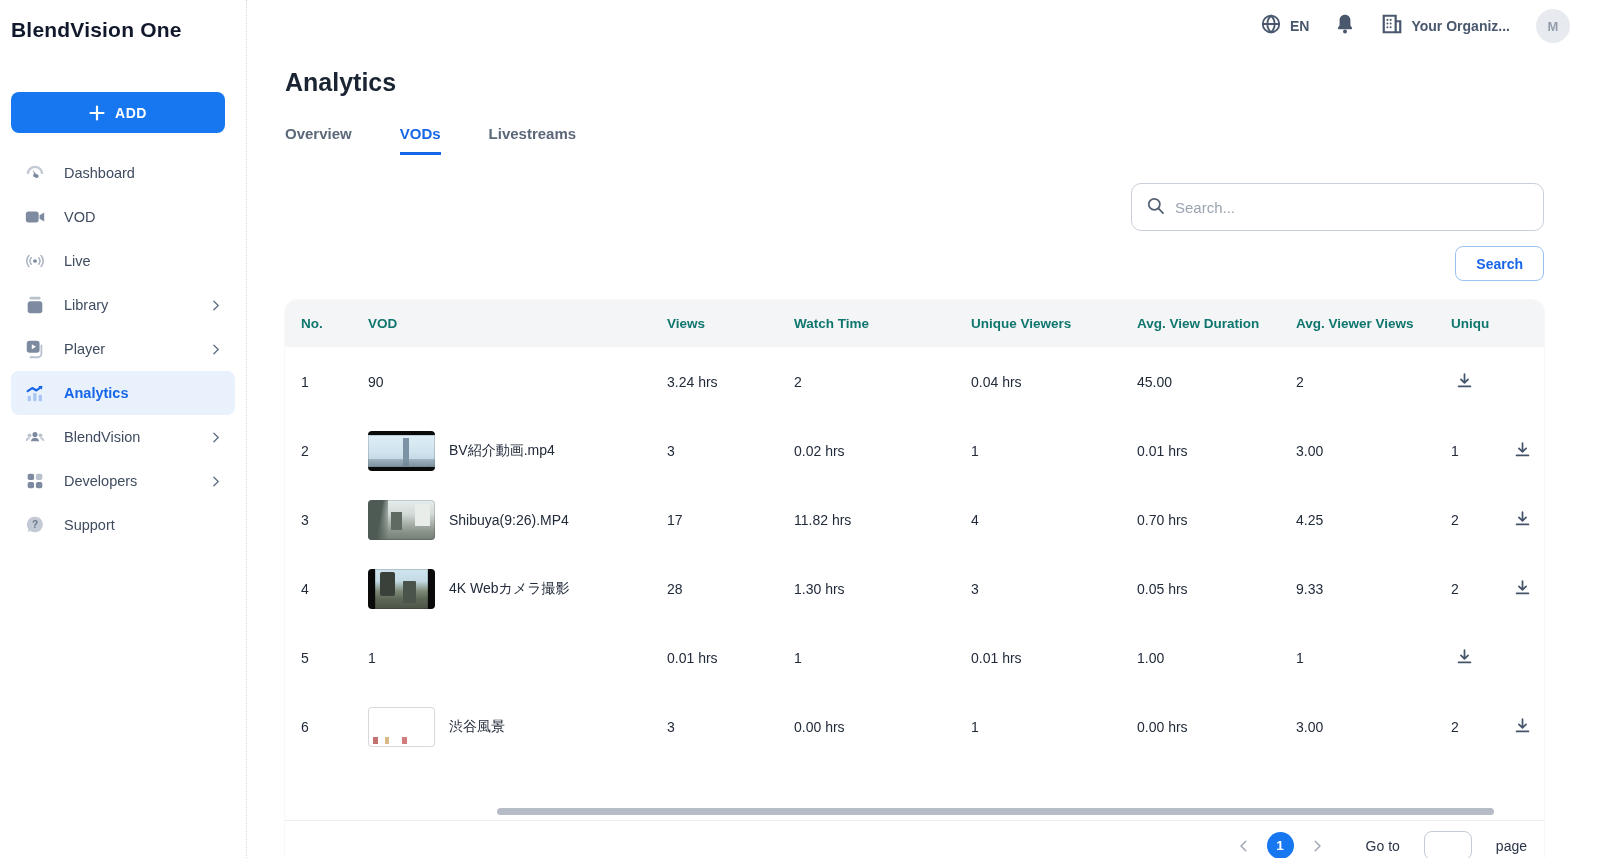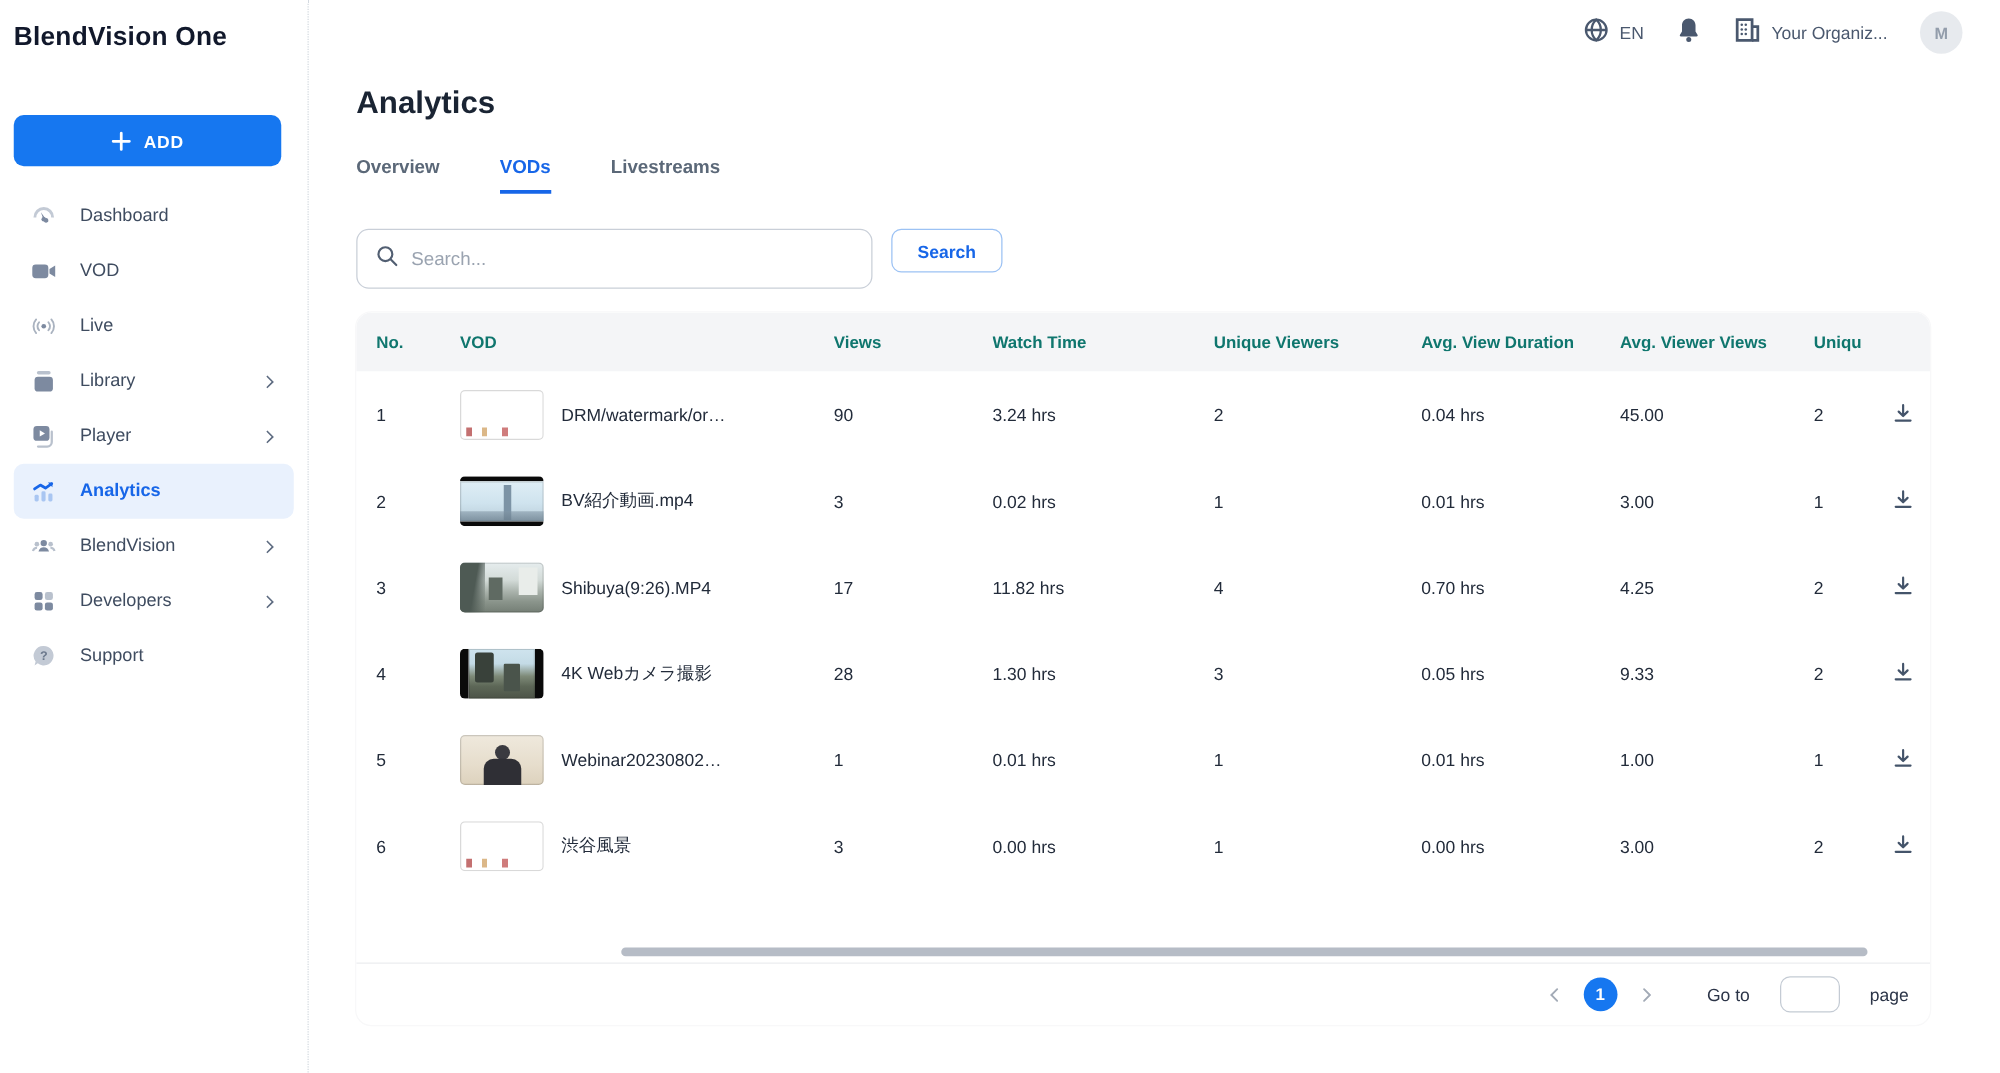--- a/index.html
+++ b/index.html
@@ -26,34 +26,34 @@
   .nav-item.active .label { color:#1766e8; font-weight:700; }
   .legal { margin-top:66px; padding:0 0 0 1px; }
   .legal-heading { font-size:12px; font-weight:700; letter-spacing:.8px; color:#8b95a5; }
   .legal-link { display:block; margin-top:16px; font-size:13px; color:#5f6b7d; cursor:pointer; }
   .copyright { margin-top:30px; font-size:12px; line-height:1.35; color:#9aa3b0; width:205px; }
 
   
   .topbar { position:absolute; top:8px; right:30px; height:36px; display:flex;
     align-items:center; gap:26px; }
   .topbar .hitem { display:flex; align-items:center; gap:8px; cursor:pointer; color:#4a586e; }
-  .topbar .htext { font-size:14px; font-weight:400; color:#4a586e; }
+  .topbar .htext { font-size:14px; font-weight:700; color:#4a586e; }
   .avatar { width:34px; height:34px; border-radius:50%; background:#e7eaee;
     display:flex; align-items:center; justify-content:center; font-size:13px;
     font-weight:700; color:#939dab; cursor:pointer; }
 
   
   .main { position:absolute; left:285px; top:0; width:1259px; }
   .page-title { margin-top:68px; font-size:25px; font-weight:700; color:#1a2433; }
   .tabs { margin-top:28px; display:flex; gap:48px; }
   .tab { font-size:15px; font-weight:700; color:#5b6878; padding-bottom:10px; cursor:pointer;
     border-bottom:3px solid transparent; }
   .tab.active { color:#1766e8; border-bottom-color:#1766e8; }
 
-  .search-row { margin-top:28px; display:flex; align-items:flex-start; gap:15px; }
+  .search-row { margin-top:28px; display:flex; align-items:flex-end; gap:15px;flex-direction:column; }
   .search-box { width:413px; height:48px; border:1px solid #c9cfd8; border-radius:10px;
     display:flex; align-items:center; padding:0 14px; gap:10px; background:#fff; }
   .search-box input { border:none; outline:none; flex:1; font-size:15px; color:#2b3447;
     font-family:"Liberation Sans","DejaVu Sans",sans-serif; background:transparent; }
   .search-box input::placeholder { color:#9aa3b0; }
   .search-btn { height:35px; padding:0 20px; background:#fff; border:1px solid #9cc2f4;
     border-radius:8px; color:#1766e8; font-size:14px; font-weight:700; cursor:pointer; }
 
   
   .card { position:relative; margin-top:19px; width:1259px; height:570px; background:#fff;
@@ -307,24 +307,20 @@
         <div class="th">Watch Time</div>
         <div class="th">Unique Viewers</div>
         <div class="th">Avg. View Duration</div>
         <div class="th">Avg. Viewer Views</div>
         <div class="th">Uniqu</div>
         <div></div>
       </div>
     <div id="tbody">
         <div class="tgrid trow">
           <div class="td">1</div>
-          <div class="vod-cell">
-            <div class="thumb thumb--city-dusk"></div>
-            <div class="vod-title">DRM/watermark/or…</div>
-          </div>
           <div class="td">90</div>
           <div class="td">3.24 hrs</div>
           <div class="td">2</div>
           <div class="td">0.04 hrs</div>
           <div class="td">45.00</div>
           <div class="td">2</div>
           <button class="dl-btn">
             <span><svg width="19" height="19" viewBox="0 0 24 24" fill="none" stroke="currentColor" stroke-width="2.2" stroke-linecap="round" stroke-linejoin="round">
                 <path d="M12 4v10M7.5 10.5 12 15l4.5-4.5M4.5 19.5h15"></path>
               </svg></span>
@@ -379,24 +375,20 @@
           <div class="td">9.33</div>
           <div class="td">2</div>
           <button class="dl-btn">
             <span><svg width="19" height="19" viewBox="0 0 24 24" fill="none" stroke="currentColor" stroke-width="2.2" stroke-linecap="round" stroke-linejoin="round">
                 <path d="M12 4v10M7.5 10.5 12 15l4.5-4.5M4.5 19.5h15"></path>
               </svg></span>
           </button>
         </div>
         <div class="tgrid trow">
           <div class="td">5</div>
-          <div class="vod-cell">
-            <div class="thumb thumb--webinar"></div>
-            <div class="vod-title">Webinar20230802…</div>
-          </div>
           <div class="td">1</div>
           <div class="td">0.01 hrs</div>
           <div class="td">1</div>
           <div class="td">0.01 hrs</div>
           <div class="td">1.00</div>
           <div class="td">1</div>
           <button class="dl-btn">
             <span><svg width="19" height="19" viewBox="0 0 24 24" fill="none" stroke="currentColor" stroke-width="2.2" stroke-linecap="round" stroke-linejoin="round">
                 <path d="M12 4v10M7.5 10.5 12 15l4.5-4.5M4.5 19.5h15"></path>
               </svg></span>

